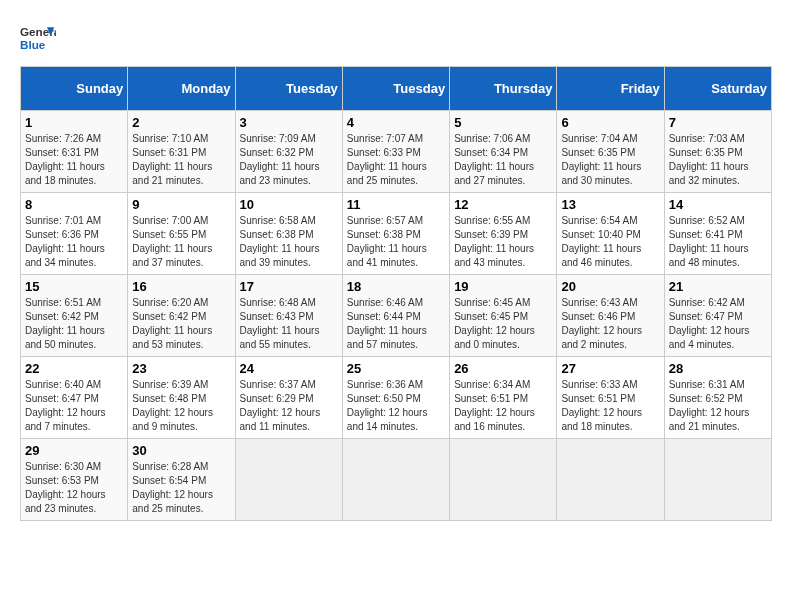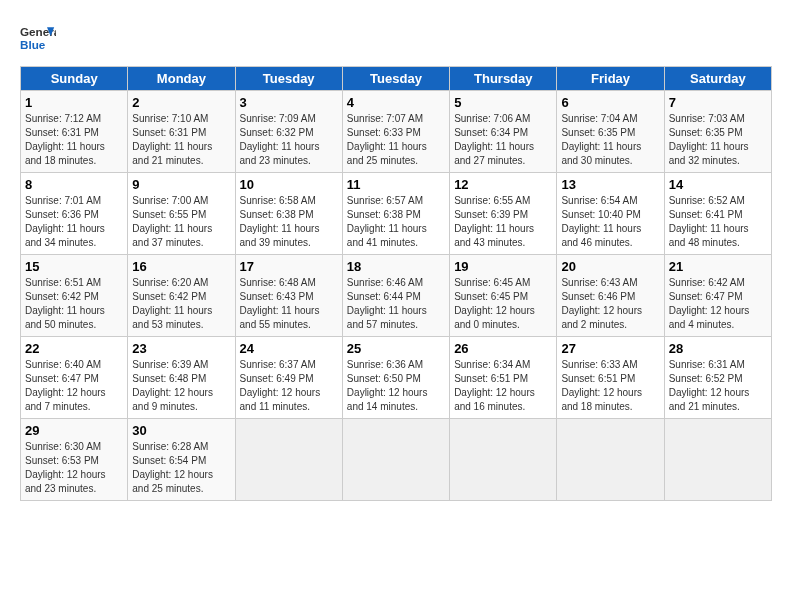--- a/index.html
+++ b/index.html
@@ -38,22 +38,22 @@
       color: #555;
     }
     table {
       width: 100%;
       border-collapse: collapse;
       font-size: 10.5px;
     }
     thead tr th {
       background-color: #1565c0;
       color: #fff;
-      padding: 4px 4px;
-      text-align: center;
+      padding: 14px 4px;
+      text-align: right;
       font-size: 13px;
       font-weight: bold;
       border: 1px solid #ccc;
     }
     tbody tr td {
       border: 1px solid #ccc;
       vertical-align: top;
       padding: 4px;
       width: calc(100% / 7);
       height: 80px;
@@ -104,21 +104,21 @@
         <th>Thursday</th>
         <th>Friday</th>
         <th>Saturday</th>
       </tr>
   </thead>
   <tbody id="calendar-body">
   <tr>
         <td>
         <span class="day-num">1</span>
         <div class="day-info">
-          <span>Sunrise: 7:12 AM</span><br>
+          <span>Sunrise: 7:26 AM</span><br>
           <span>Sunset: 6:31 PM</span><br>
           <span>Daylight: 11 hours and 18 minutes.</span>
         </div>
       </td>
         <td>
         <span class="day-num">2</span>
         <div class="day-info">
           <span>Sunrise: 7:10 AM</span><br>
           <span>Sunset: 6:31 PM</span><br>
           <span>Daylight: 11 hours and 21 minutes.</span>
@@ -295,21 +295,21 @@
         <div class="day-info">
           <span>Sunrise: 6:39 AM</span><br>
           <span>Sunset: 6:48 PM</span><br>
           <span>Daylight: 12 hours and 9 minutes.</span>
         </div>
       </td>
         <td>
         <span class="day-num">24</span>
         <div class="day-info">
           <span>Sunrise: 6:37 AM</span><br>
-          <span>Sunset: 6:49 PM</span><br>
+          <span>Sunset: 6:29 PM</span><br>
           <span>Daylight: 12 hours and 11 minutes.</span>
         </div>
       </td>
         <td>
         <span class="day-num">25</span>
         <div class="day-info">
           <span>Sunrise: 6:36 AM</span><br>
           <span>Sunset: 6:50 PM</span><br>
           <span>Daylight: 12 hours and 14 minutes.</span>
         </div>

